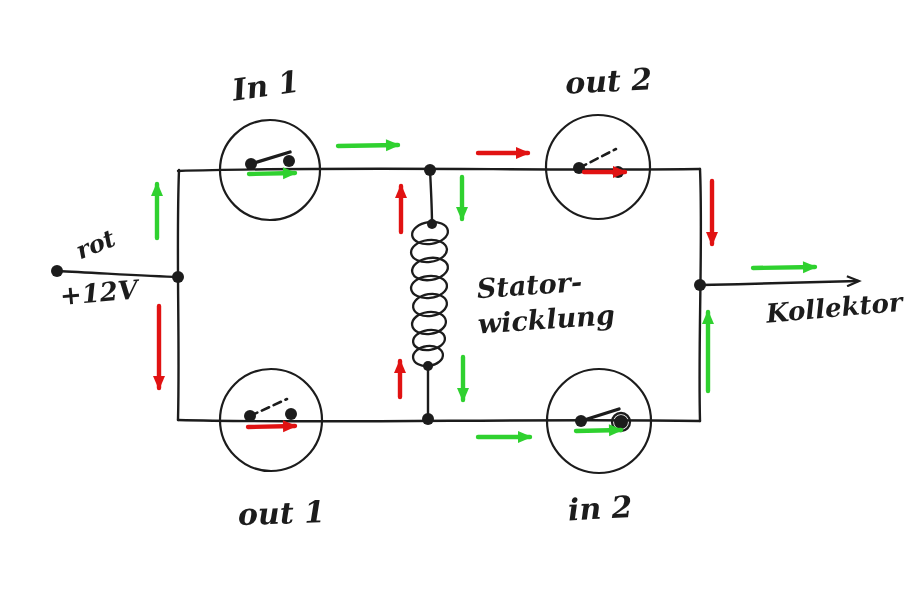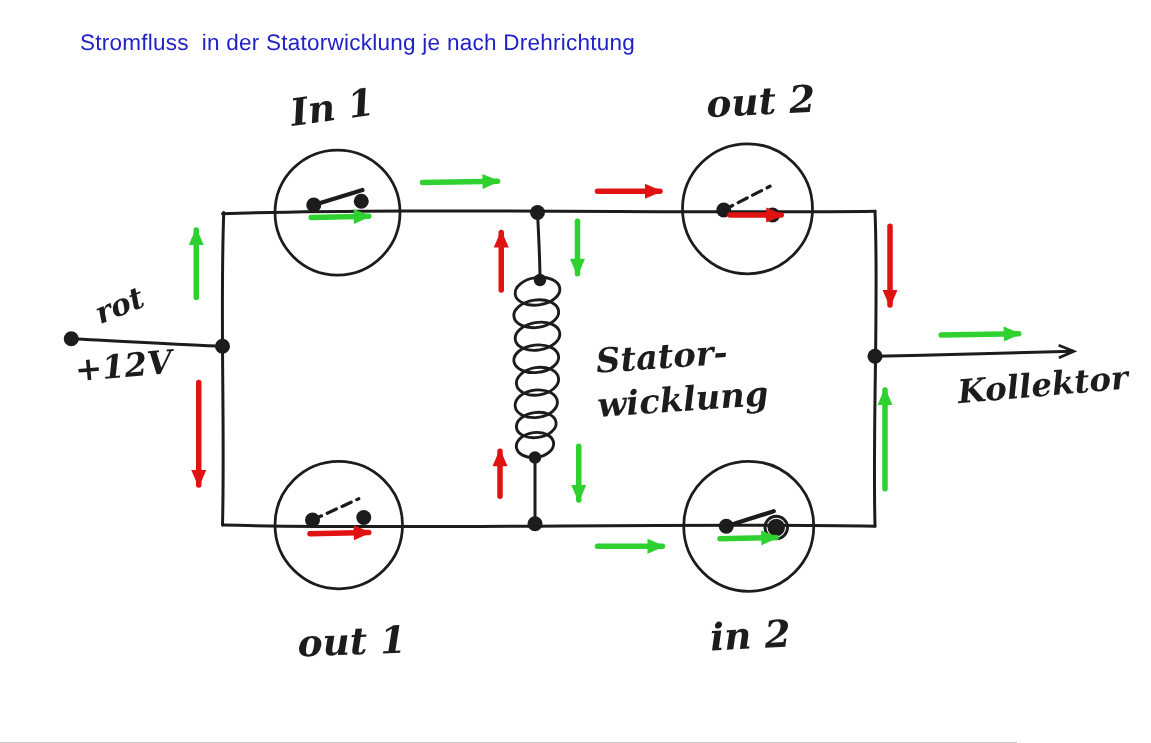--- a/index.html
+++ b/index.html
@@ -31,21 +31,20 @@
   .arrow.r{stroke:var(--red);}
   .fill-green{fill:var(--green);}
   .fill-red{fill:var(--red);}
   .stroke-ink{stroke:var(--ink);}
 </style>
 </head>
 <body>
 
 <div class="canvas">
 
-  <div class="title">Stromfluss  in der Statorwicklung je nach Drehrichtung</div>
 
   <svg width="921" height="594" viewBox="0 0 921 594">
     <defs>
       <marker id="mg" markerUnits="userSpaceOnUse" markerWidth="18" markerHeight="14" refX="13" refY="7" orient="auto">
         <path d="M1 1 L15 7 L1 13 Z" class="fill-green"></path>
       </marker>
       <marker id="mr" markerUnits="userSpaceOnUse" markerWidth="18" markerHeight="14" refX="13" refY="7" orient="auto">
         <path d="M1 1 L15 7 L1 13 Z" class="fill-red"></path>
       </marker>
       <marker id="mk" markerUnits="userSpaceOnUse" markerWidth="16" markerHeight="12" refX="12" refY="6" orient="auto">

